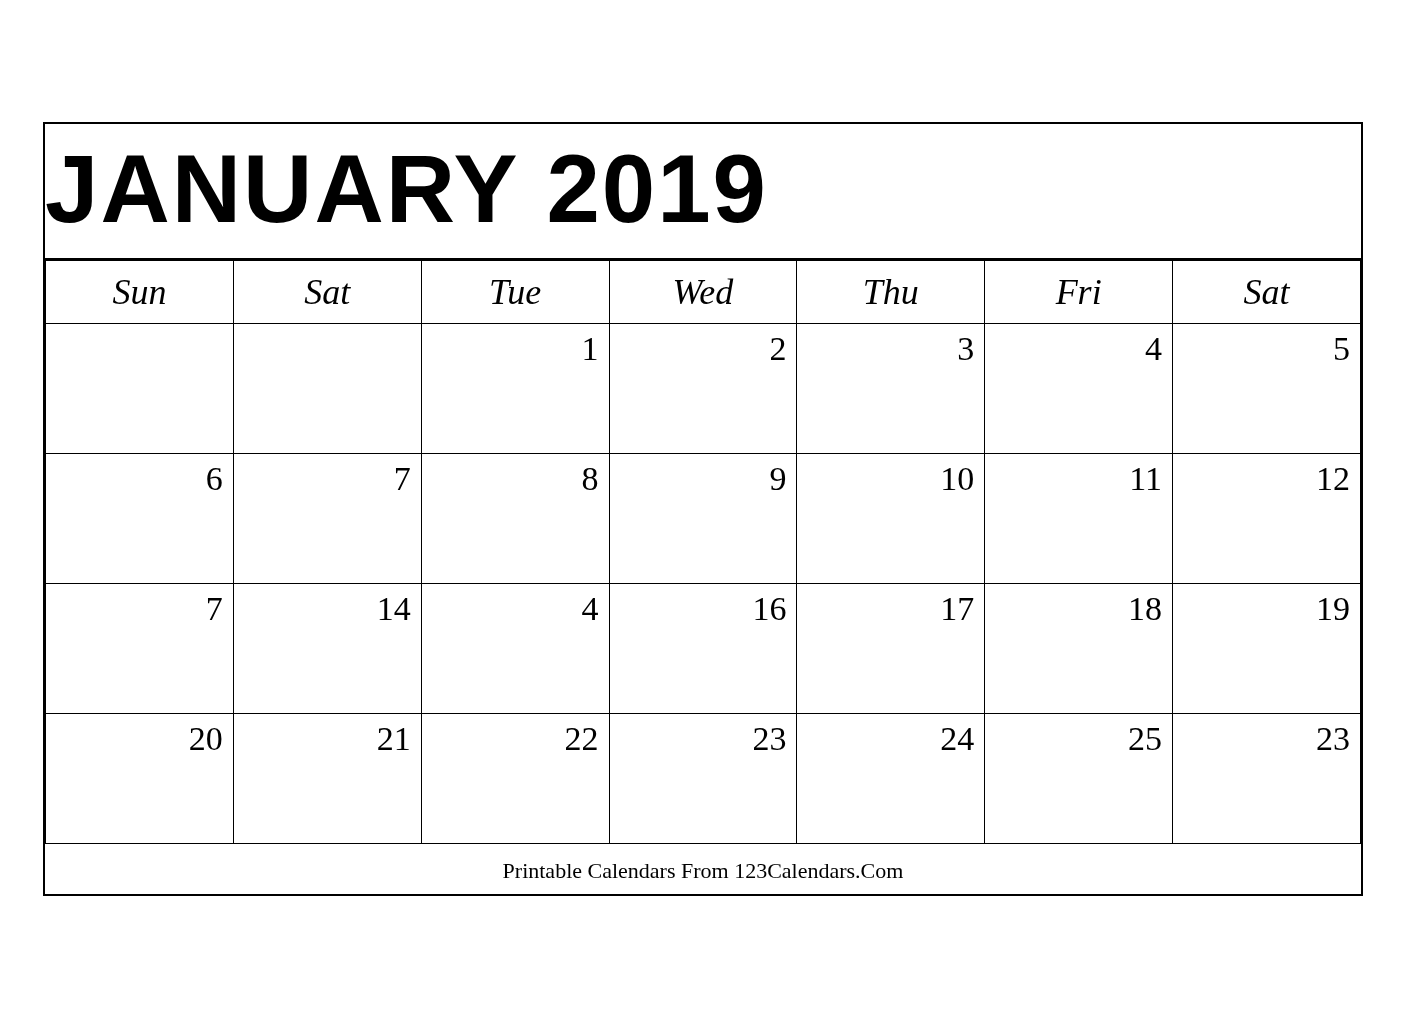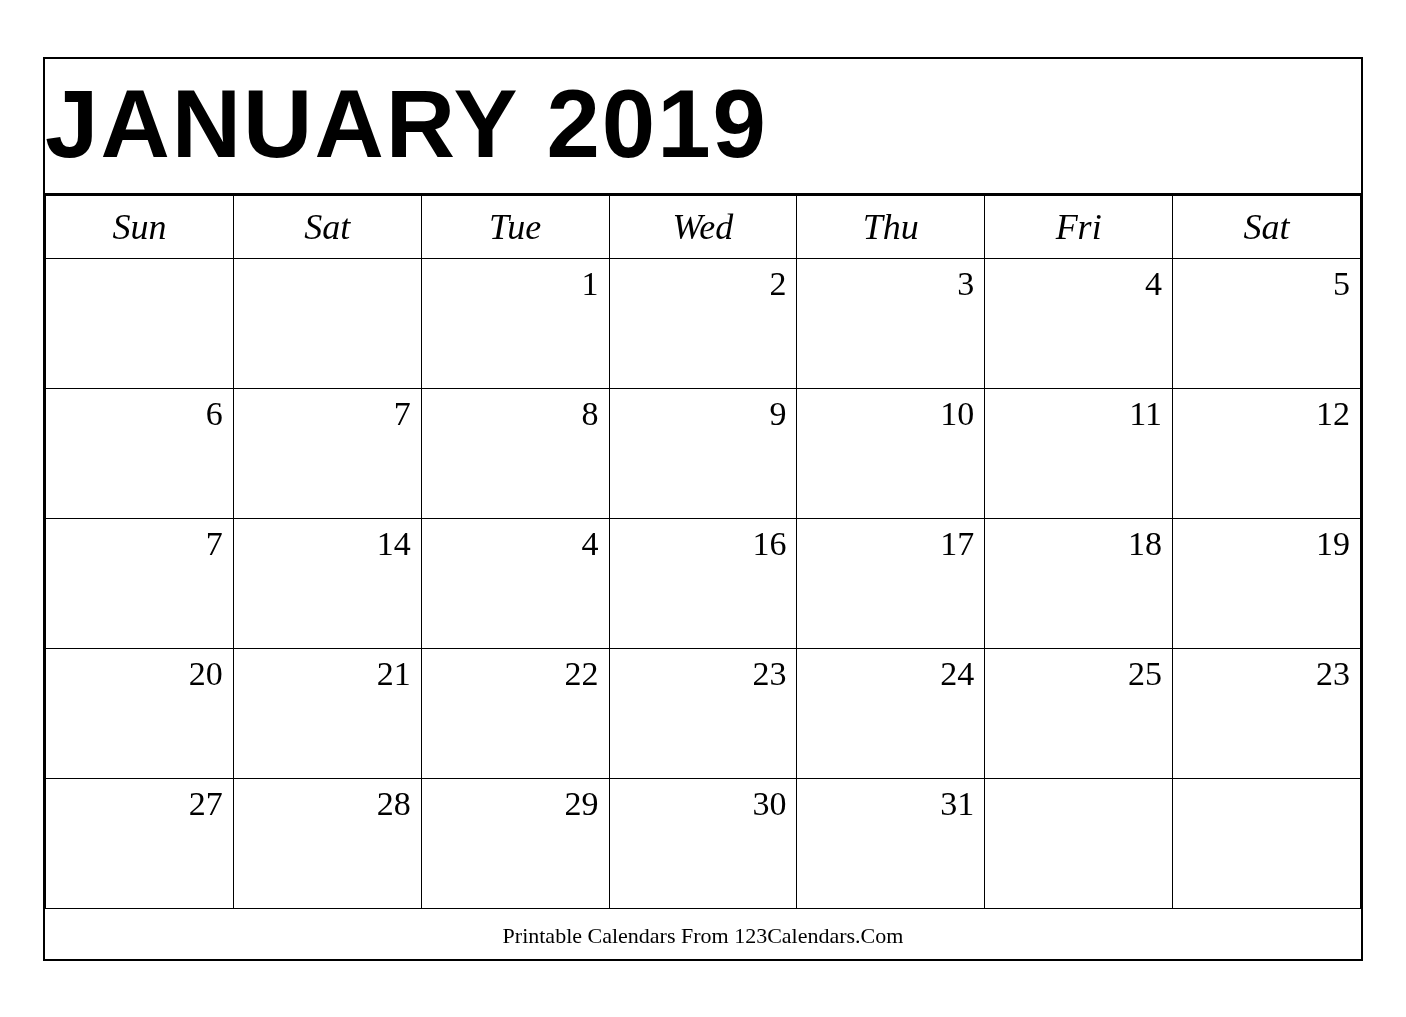--- a/index.html
+++ b/index.html
@@ -175,35 +175,16 @@
           <td>
             <span class="day-number">24</span>
           </td>
           <td>
             <span class="day-number">25</span>
           </td>
           <td>
             <span class="day-number">23</span>
           </td>
         </tr>
-        <tr>
-          <td>
-            <span class="day-number">27</span>
-          </td>
-          <td>
-            <span class="day-number">28</span>
-          </td>
-          <td>
-            <span class="day-number">29</span>
-          </td>
-          <td>
-            <span class="day-number">30</span>
-          </td>
-          <td>
-            <span class="day-number">31</span>
-          </td>
-          <td class="empty-cell"></td>
-          <td class="empty-cell"></td>
-        </tr>
       </tbody>
   </table>
   <div class="calendar-footer">Printable Calendars From 123Calendars.Com</div>
 </div>
 
 </body></html>

